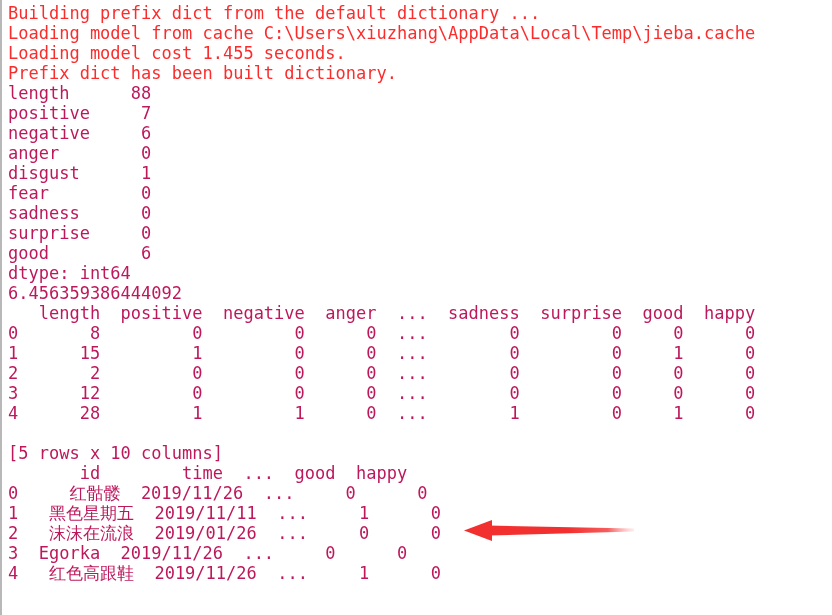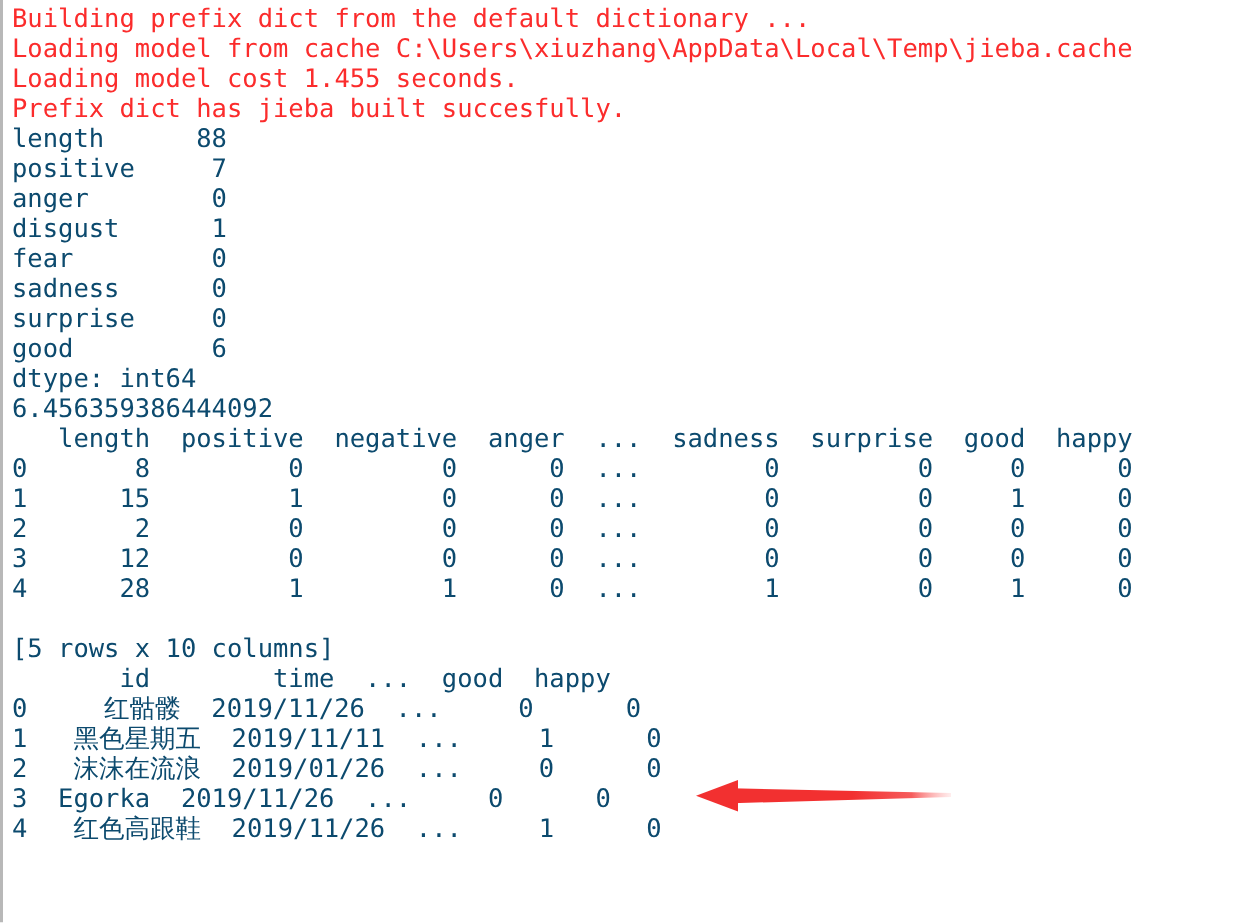--- a/index.html
+++ b/index.html
@@ -45,21 +45,21 @@
     letter-spacing: 0px;
     padding-left: 8px;
     font-family: "DejaVu Sans Mono", "Liberation Mono", monospace;
   }
 
   .line.err {
     color: #fb2c2c;
   }
 
   .line.out {
-    color: #0c4a6e;
+    color: #be185d;
   }
 
   .line.blank {
     height: 20px;
   }
 
   
   #annot-arrow {
     position: absolute;
     left: 462px;
@@ -72,23 +72,24 @@
 </head>
 <body>
 
 <div id="left-gutter"></div>
 
 <div id="console">
 
 <span class="line err" id="l0">Building prefix dict from the default dictionary ...</span>
     <span class="line err" id="l1">Loading model from cache C:\Users\xiuzhang\AppData\Local\Temp\jieba.cache</span>
     <span class="line err" id="l2">Loading model cost 1.455 seconds.</span>
-    <span class="line err" id="l3">Prefix dict has jieba built succesfully.</span>
+    <span class="line err" id="l3">Prefix dict has been built dictionary.</span>
     <span class="line out" id="l4">length      88</span>
     <span class="line out" id="l5">positive     7</span>
+    <span class="line out" id="l6">negative     6</span>
     <span class="line out" id="l7">anger        0</span>
     <span class="line out" id="l8">disgust      1</span>
     <span class="line out" id="l9">fear         0</span>
     <span class="line out" id="l10">sadness      0</span>
     <span class="line out" id="l11">surprise     0</span>
     <span class="line out" id="l12">good         6</span>
     <span class="line out" id="l14">dtype: int64</span>
     <span class="line out" id="l15">6.456359386444092</span>
     <span class="line out" id="l16">   length  positive  negative  anger  ...  sadness  surprise  good  happy</span>
     <span class="line out" id="l17">0       8         0         0      0  ...        0         0     0      0</span>

